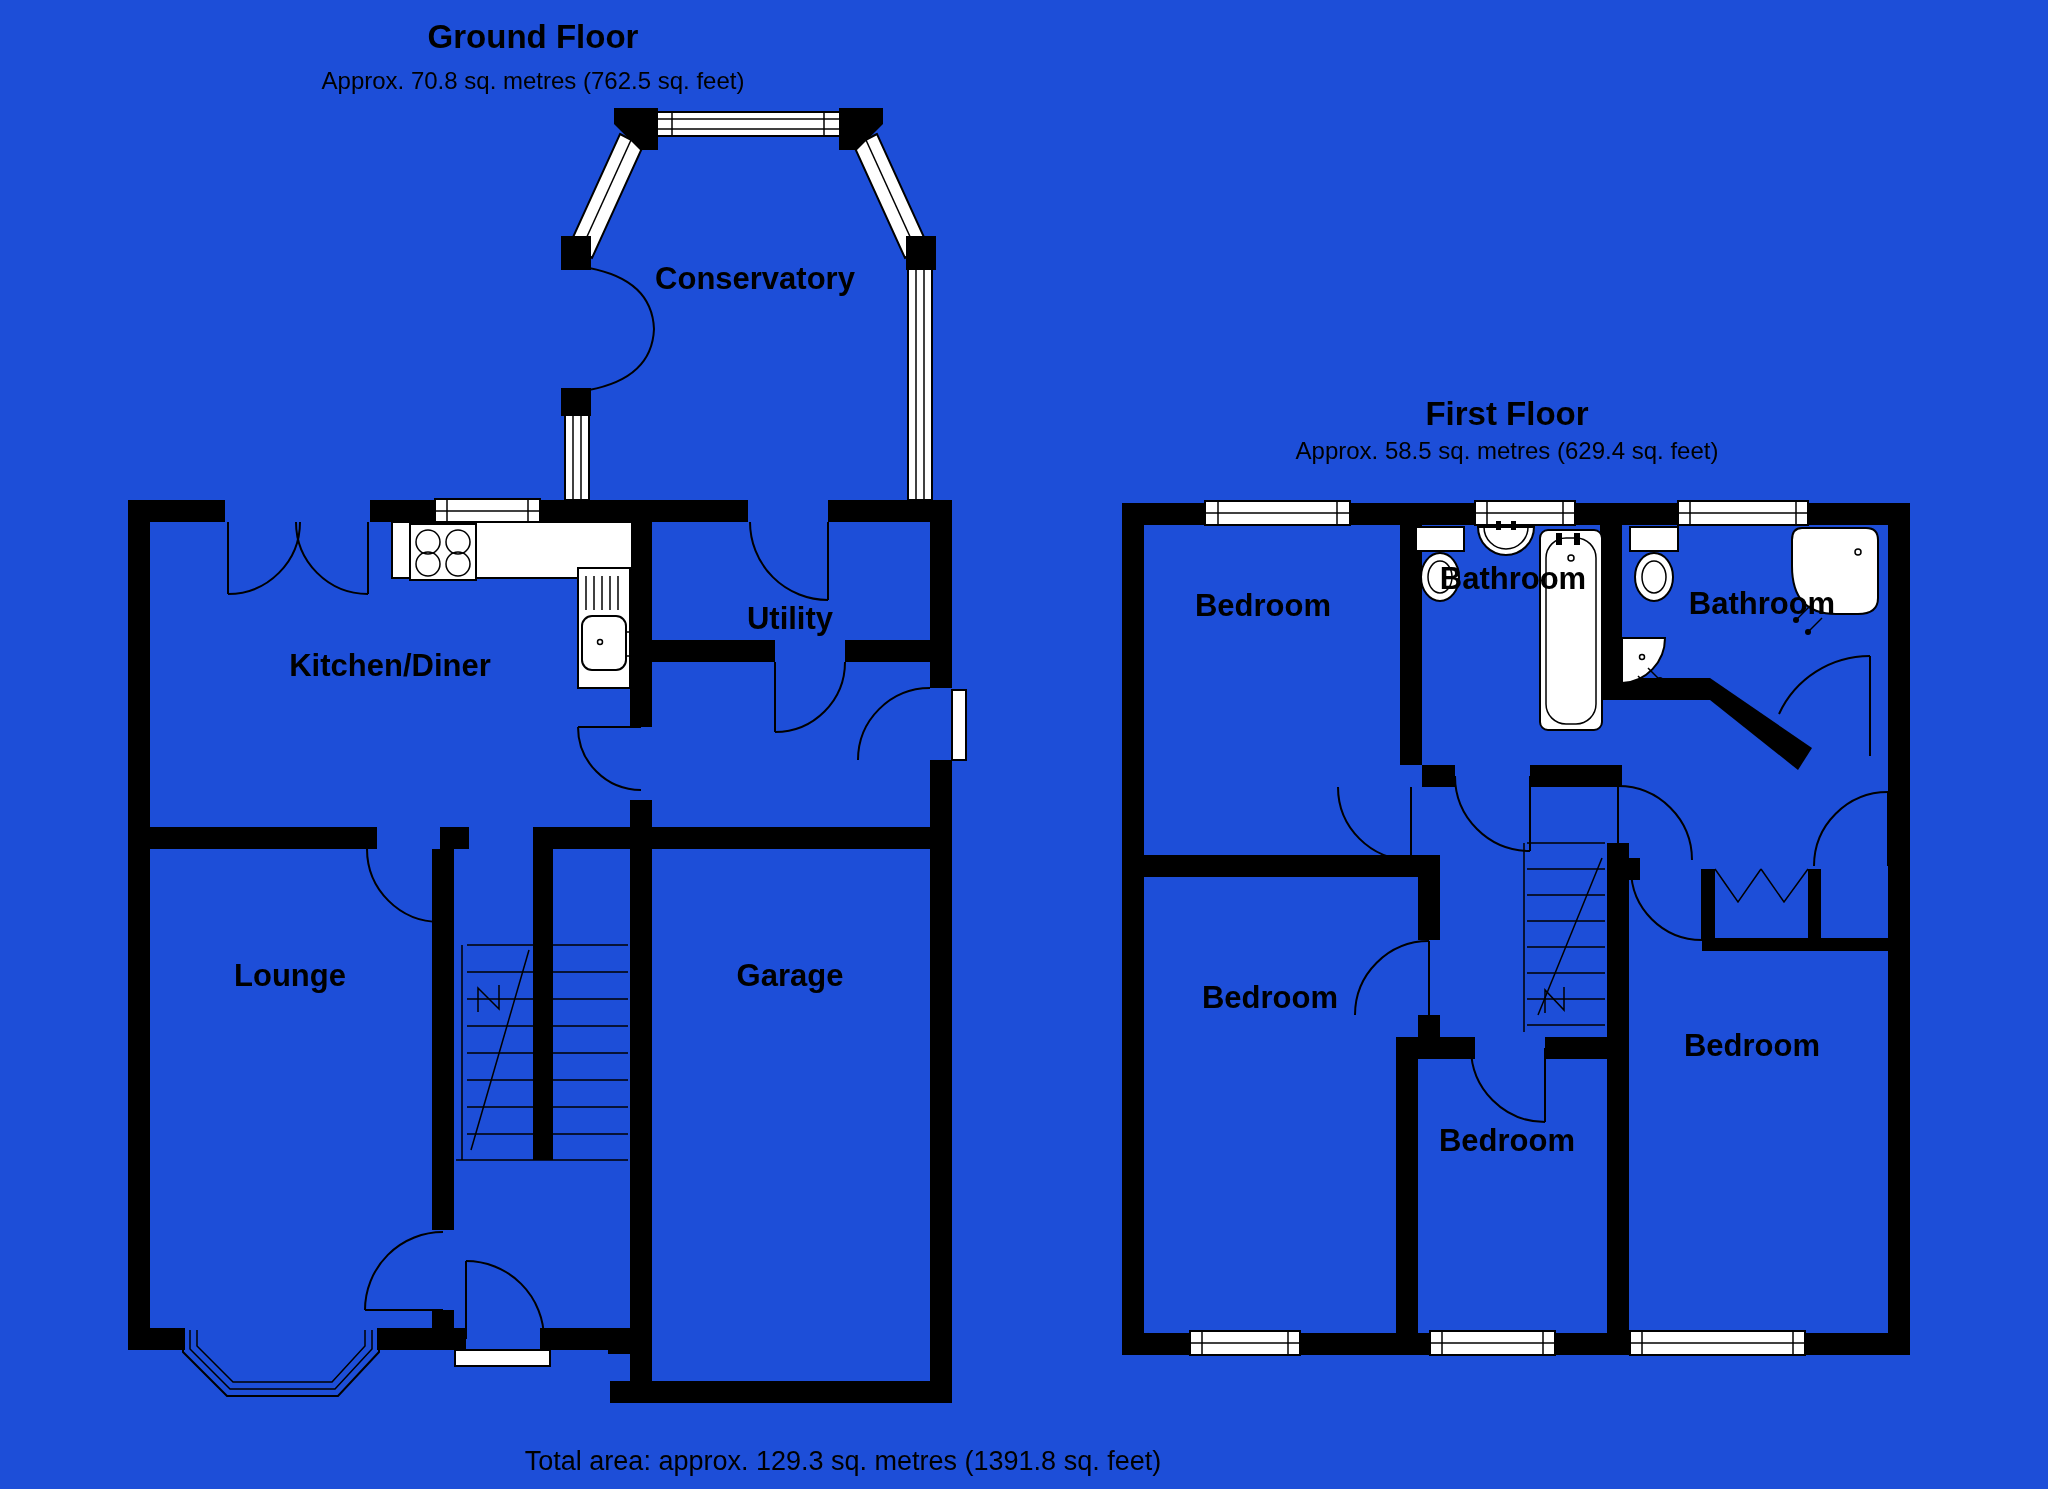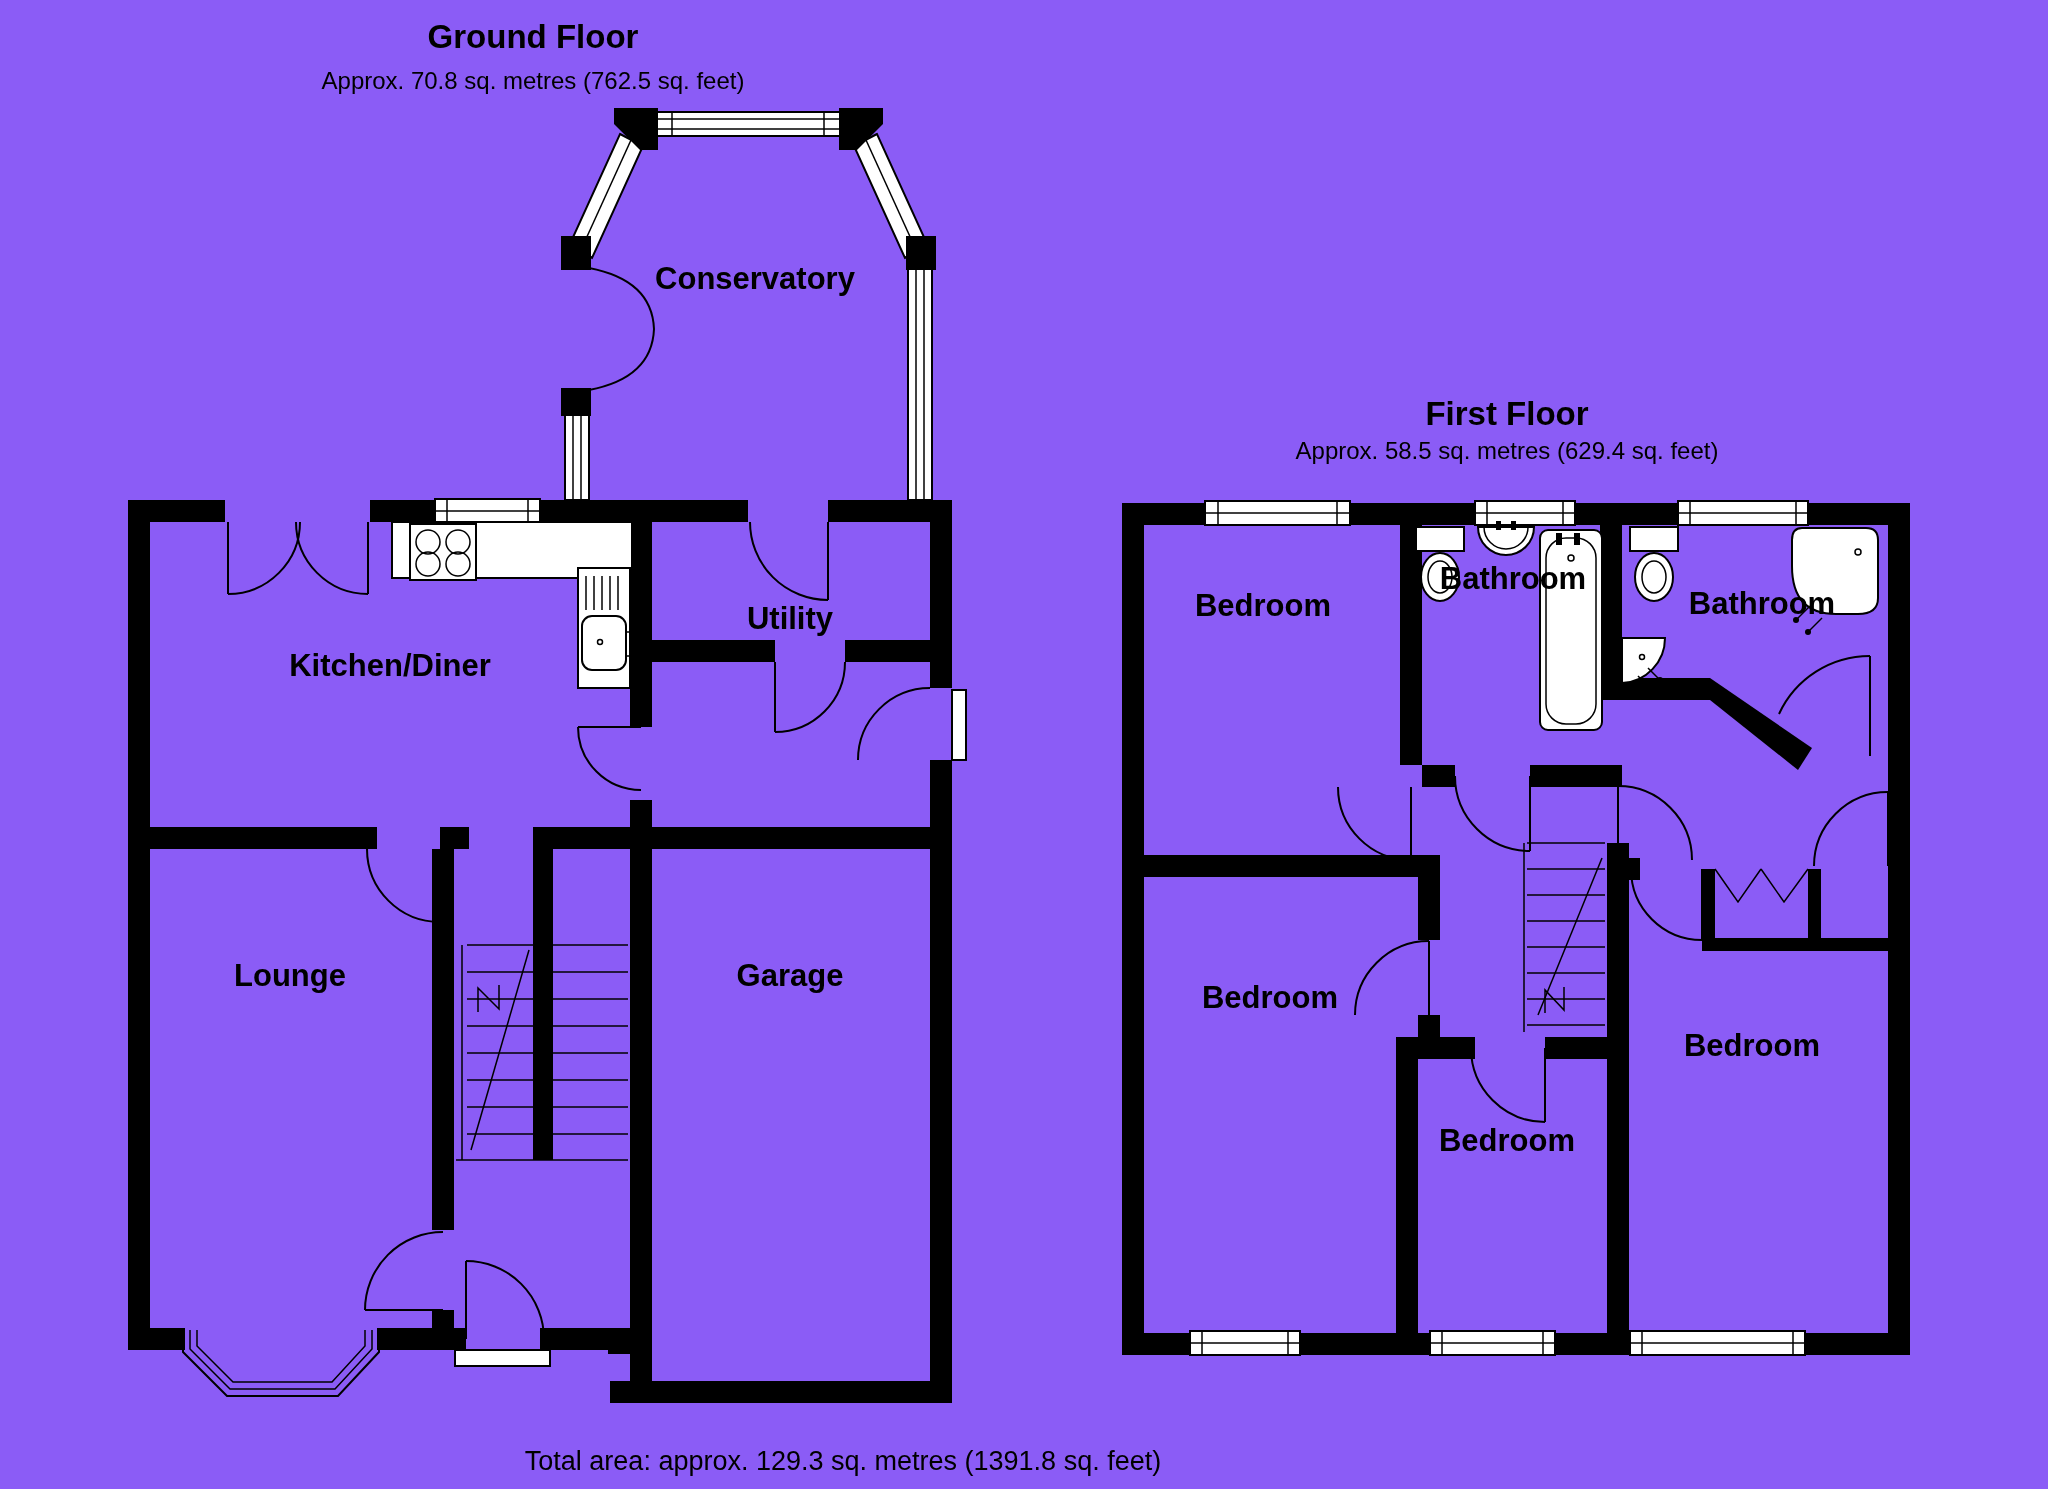--- a/index.html
+++ b/index.html
@@ -1,16 +1,16 @@
 <!DOCTYPE html>
 <html><head>
 <meta charset="utf-8">
 <style>
   html,body{margin:0;padding:0;background:#ffffff;}
-  .page{position:relative;width:2048px;height:1489px;background:#8b5cf6;font-family:"Liberation Sans",sans-serif;}
+  .page{position:relative;width:2048px;height:1489px;background:#1d4ed8;font-family:"Liberation Sans",sans-serif;}
   svg{display:block;}
   .wall{fill:#000;stroke:none;}
   .thin{stroke:#000;stroke-width:2;fill:none;}
   .thin15{stroke:#000;stroke-width:1.5;fill:none;}
   .fix{stroke:#000;stroke-width:2;fill:#fff;}
   .winbox{stroke:#000;stroke-width:2;fill:#fff;}
   .blk{fill:#000;stroke:none;}
   text{fill:#000;}
   .title{font-size:33px;font-weight:bold;}
   .sub{font-size:24px;font-weight:normal;}

